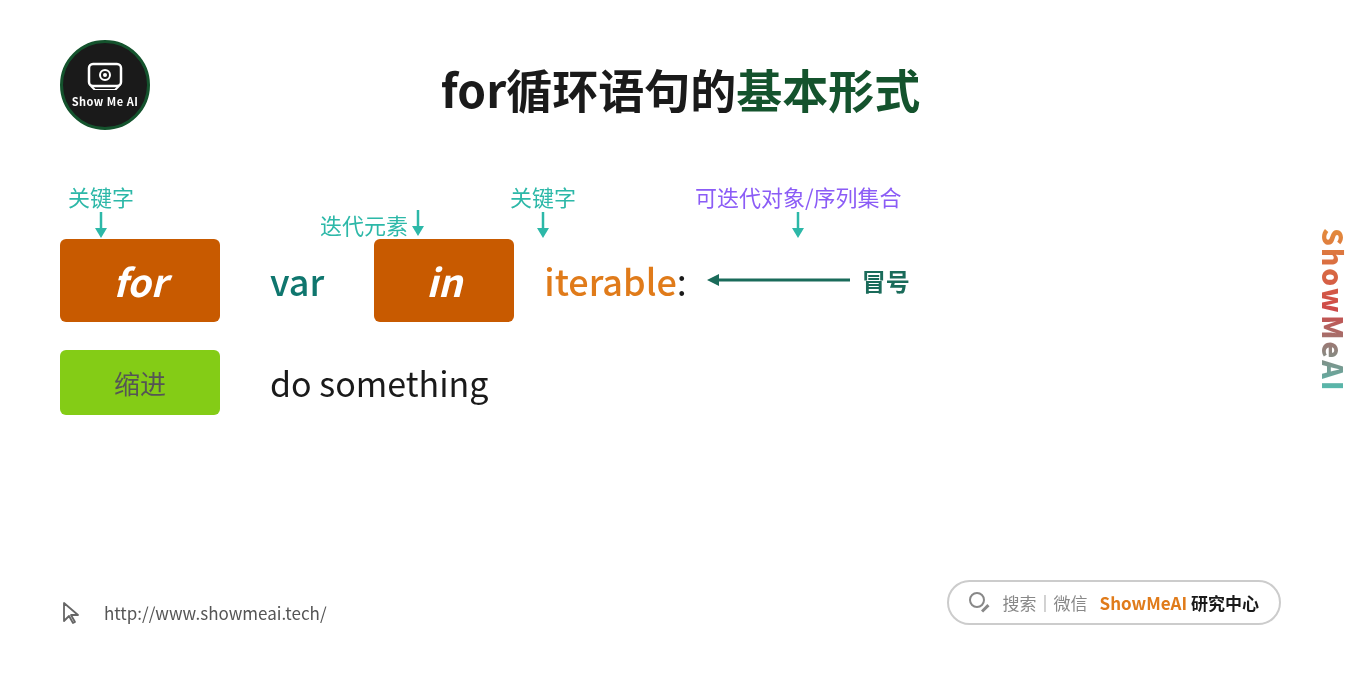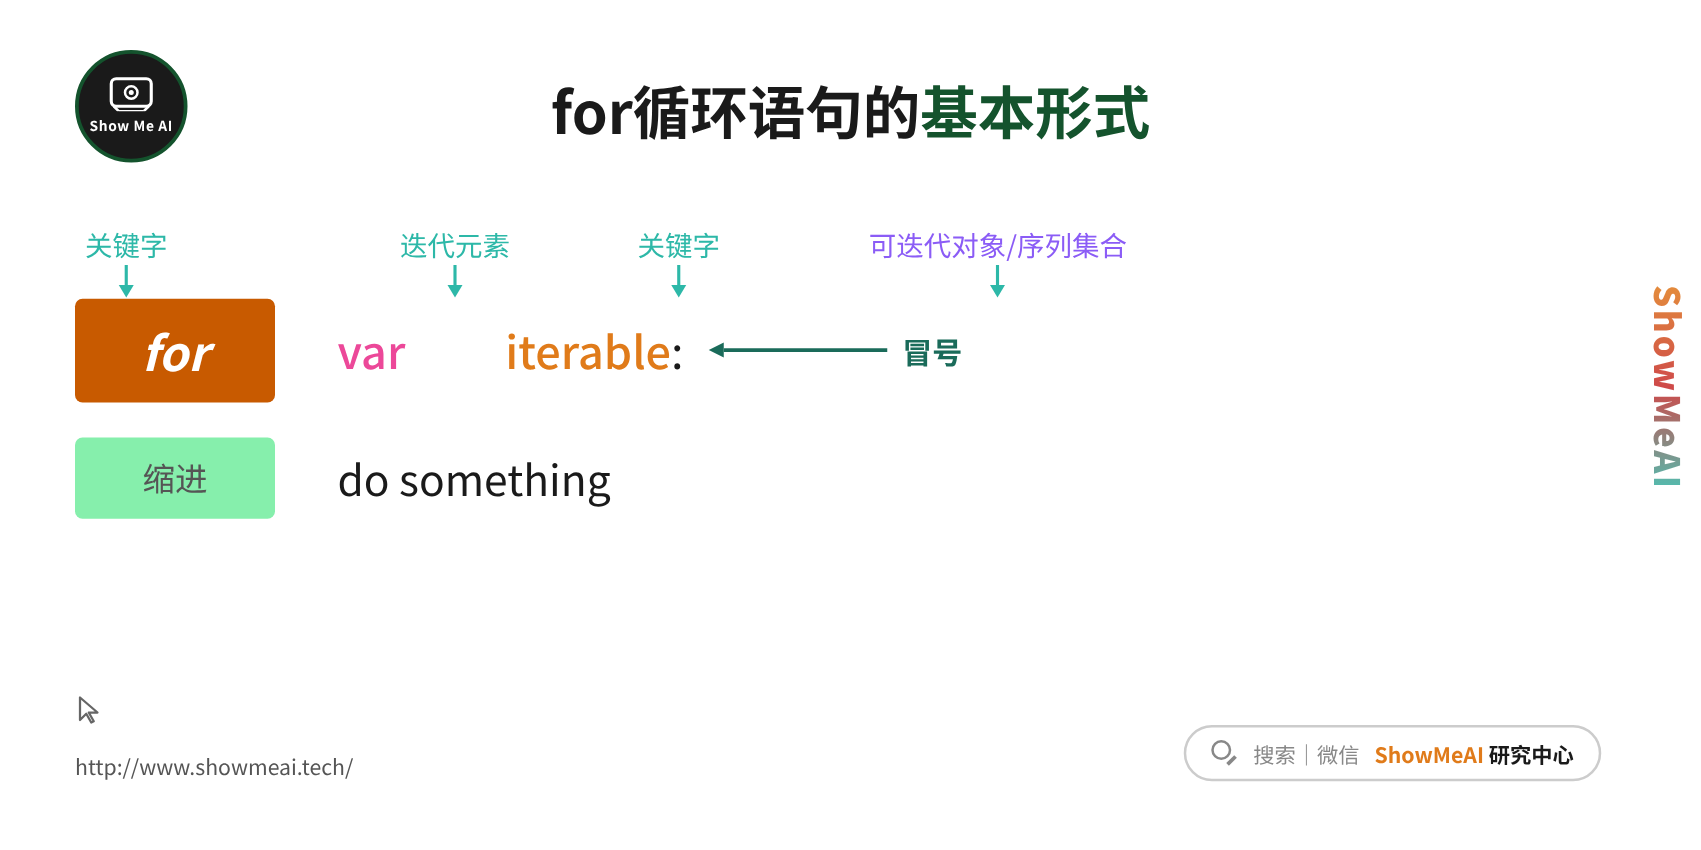--- a/index.html
+++ b/index.html
@@ -105,25 +105,24 @@
       background: white;
       gap: 8px;
     }
 
     
     .url-area {
       position: absolute;
       bottom: 55px;
       left: 60px;
       display: flex;
-      align-items: flex-start;
+      align-items: center;
       gap: 20px;
       color: #555;
       font-size: 17px;
-      flex-direction: column;
     }
 
     
     .diag-wrapper {
       position: absolute;
       top: 155px;
       left: 50px;
       right: 50px;
     }
 
@@ -158,21 +157,21 @@
   <div style="display:flex; align-items:flex-end; padding-left:10px; gap:0; margin-bottom:0; position:relative; height:85px;">
 
     <div style="position:absolute; left:18px; display:flex; flex-direction:column; align-items:center;">
       <span style="color:#2db8a8; font-size:22px;">关键字</span>
       <svg width="20" height="28" viewBox="0 0 20 28">
         <line x1="10" y1="0" x2="10" y2="18" stroke="#2db8a8" stroke-width="2.5"></line>
         <polygon points="4,16 16,16 10,26" fill="#2db8a8"></polygon>
       </svg>
     </div>
 
-    <div style="position:absolute; left:270px; display:flex; flex-direction:column; align-items:center;">
+    <div style="position:absolute; left:270px; display:flex; flex-direction:row; align-items:center;">
       <span style="color:#2db8a8; font-size:22px;">迭代元素</span>
       <svg width="20" height="28" viewBox="0 0 20 28">
         <line x1="10" y1="0" x2="10" y2="18" stroke="#2db8a8" stroke-width="2.5"></line>
         <polygon points="4,16 16,16 10,26" fill="#2db8a8"></polygon>
       </svg>
     </div>
 
     <div style="position:absolute; left:460px; display:flex; flex-direction:column; align-items:center;">
       <span style="color:#2db8a8; font-size:22px;">关键字</span>
       <svg width="20" height="28" viewBox="0 0 20 28">
@@ -189,42 +188,45 @@
       </svg>
     </div>
   </div>
 
   <div style="display:flex; align-items:center; padding-left:10px; gap:0; height:80px;">
 
     <div style="background:#c85a00; color:white; font-style:italic; font-size:38px; font-weight:600; padding:14px 44px; border-radius:6px; min-width:160px; text-align:center;">
       <span>for</span>
     </div>
 
-    <div style="color:#ec4899; font-size:36px; font-weight:500; padding:0 50px; text-align:center;">
+    <div style="color:#0f766e; font-size:36px; font-weight:500; padding:0 50px; text-align:center;">
       <span>var</span>
     </div>
 
+    <div style="background:#c85a00; color:white; font-style:italic; font-size:38px; font-weight:600; padding:14px 48px; border-radius:6px; min-width:140px; text-align:center;">
+      <span>in</span>
+    </div>
 
     <div style="display:flex; align-items:center; margin-left:30px;">
       <span style="color:#e07b1a; font-size:36px; font-weight:500;">iterable</span>
       <span style="color:#1a1a1a; font-size:36px; margin-right:18px;">:</span>
 
       <div style="display:flex; align-items:center;">
         <svg width="145" height="16" viewBox="0 0 145 16">
           <line x1="145" y1="8" x2="14" y2="8" stroke="#1a6b5a" stroke-width="3"></line>
           <polygon points="14,2 14,14 2,8" fill="#1a6b5a"></polygon>
         </svg>
         <span style="color:#1a6b5a; font-size:24px; font-weight:600; margin-left:12px; white-space:nowrap;">冒号</span>
       </div>
     </div>
   </div>
 
   <div style="display:flex; align-items:center; padding-left:10px; margin-top:22px; height:80px;">
 
-    <div style="background:#86efac; color:#555; font-size:26px; padding:14px 40px; border-radius:6px; min-width:160px; text-align:center;">
+    <div style="background:#84cc16; color:#555; font-size:26px; padding:14px 40px; border-radius:6px; min-width:160px; text-align:center;">
       <span>缩进</span>
     </div>
 
     <div style="display:flex; align-items:center; margin-left:50px;gap:40px;">
       <span style="color:#1a1a1a; font-size:34px; font-weight:400;">do something</span>
 
     </div>
   </div>
 </div>
 

